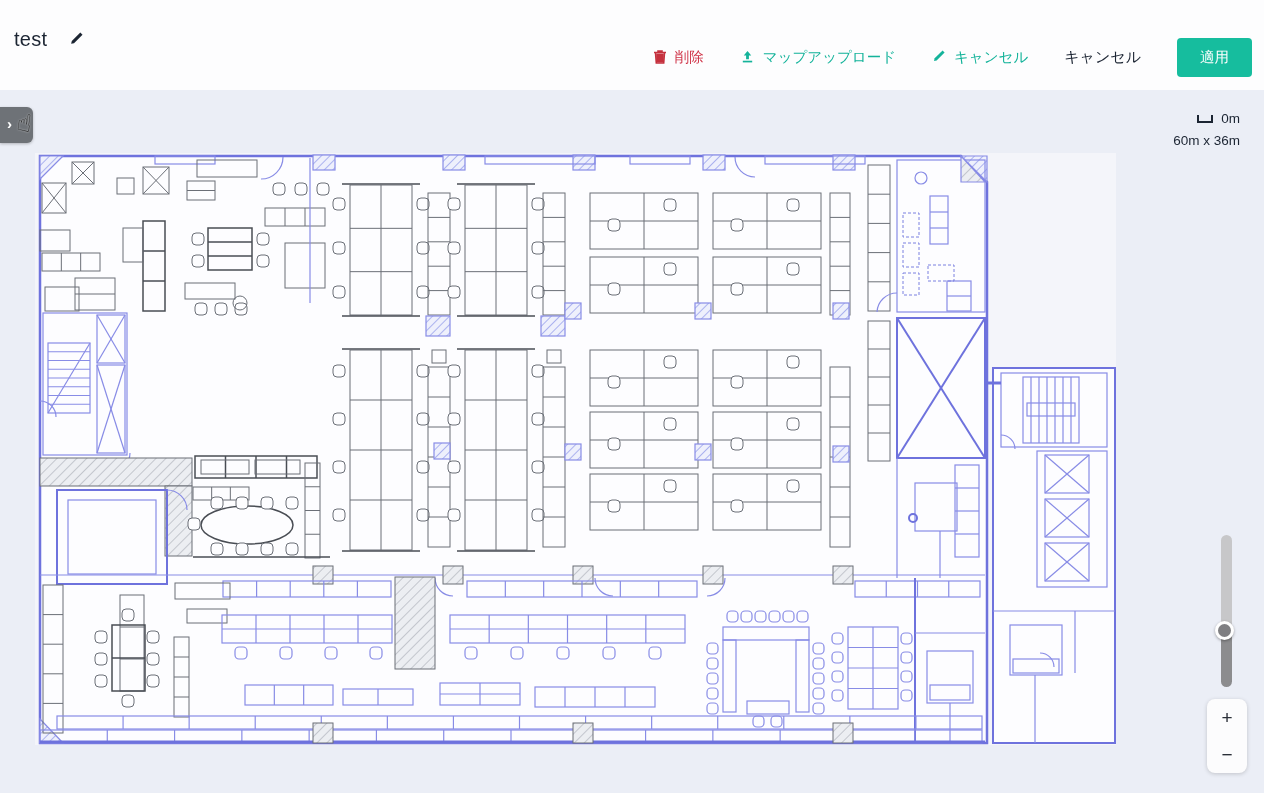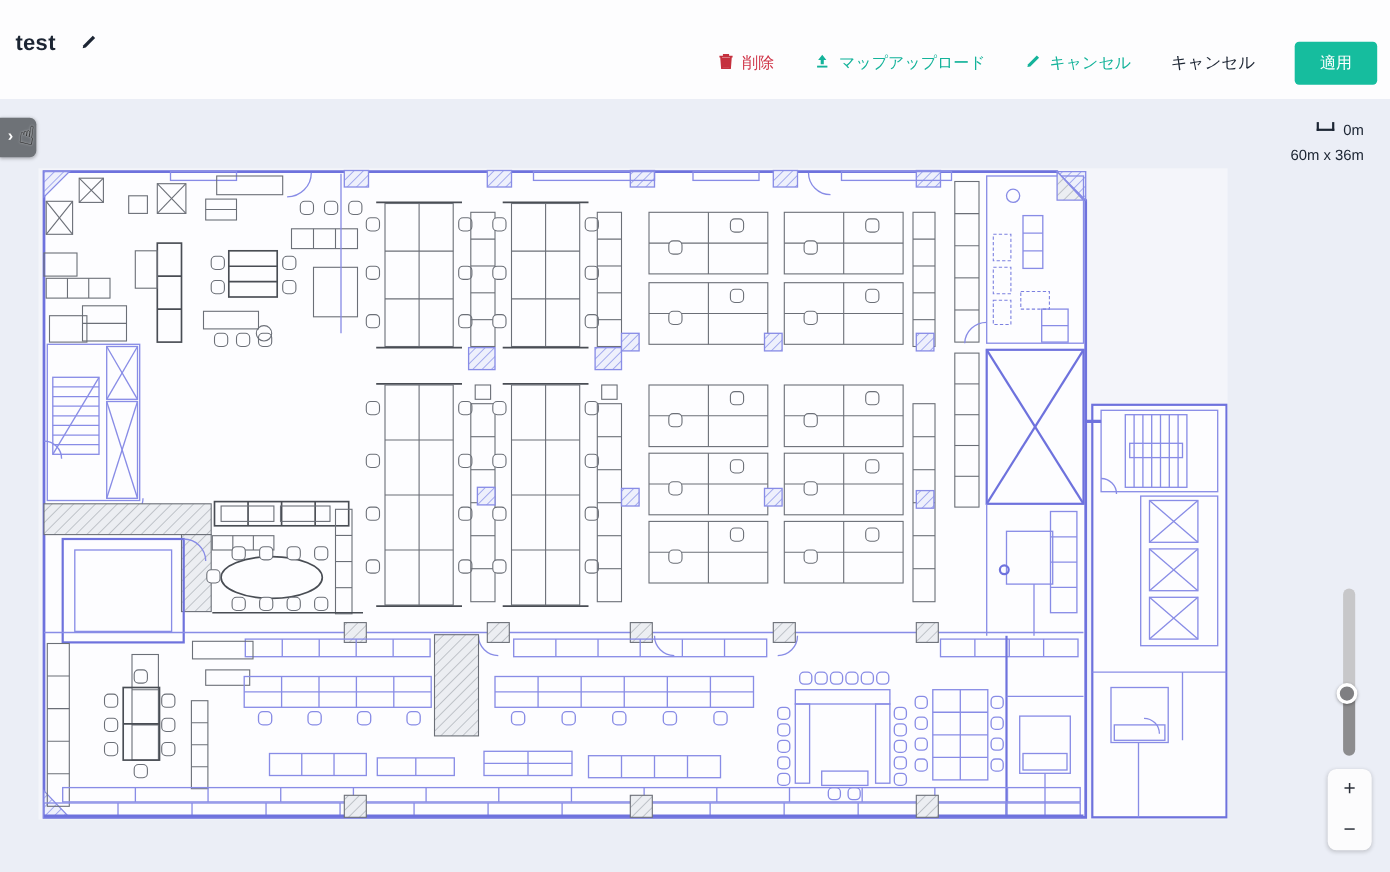--- a/index.html
+++ b/index.html
@@ -1,21 +1,21 @@
 <!DOCTYPE html>
 <html><head>
 <meta charset="utf-8">
 <style>
   * { margin:0; padding:0; box-sizing:border-box; }
   html,body { width:1264px; height:793px; overflow:hidden; }
   body { font-family:"Liberation Sans","DejaVu Sans",sans-serif; position:relative; background:#fff; }
 
   .header { position:absolute; top:0; left:0; width:1264px; height:90px; background:#fdfdfe; z-index:5; }
   .title-row { position:absolute; left:14px; top:28px; display:flex; align-items:center; gap:22px; }
-  .title { font-size:20px; font-weight:700; color:#1c2533; letter-spacing:.3px; }
+  .title { font-size:20px; font-weight:400; color:#1c2533; letter-spacing:.3px; }
   .pencil-btn { background:none; border:none; cursor:pointer; display:flex; align-items:center; }
   .actions { position:absolute; right:12px; top:0; height:115px; display:flex; align-items:center; gap:36px; }
   .link-btn { display:flex; align-items:center; gap:8px; background:none; border:none; font-size:14.5px; cursor:pointer; font-family:inherit; }
   .link-btn svg { flex:0 0 auto; }
   .btn-delete { color:#cf3246; }
   .btn-teal { color:#14b39a; }
   .btn-cancel { color:#1c2533; font-size:15px; font-weight:500; }
   .btn-apply { background:#16bd9e; color:#fff; border:none; border-radius:4px; padding:10px 23px; font-size:14.5px; font-family:inherit; cursor:pointer; }
 
   .canvas { position:absolute; top:90px; left:0; width:1264px; height:703px; background:#ebeef6; }
@@ -23,21 +23,21 @@
   .map { position:absolute; left:35px; top:63px; width:1081px; height:592px; background:#f4f5fa; }
   .map svg { display:block; width:1081px; height:592px; }
 
   .expand-handle { position:absolute; left:0; top:17px; width:33px; height:36px; background:#6e7277; border:none;
     border-radius:0 6px 6px 0; color:#fff; cursor:pointer; box-shadow:0 1px 3px rgba(0,0,0,.25); }
   .expand-handle .chev { position:absolute; left:7px; top:8px; font-size:15px; font-weight:700; color:#fff; }
   .cursor-hand { position:absolute; left:17px; top:19px; font-size:24px; color:#1a1a1a; transform:rotate(8deg);
     text-shadow:0 0 2px #fff; pointer-events:none; z-index:9; }
 
   .scale-widget { position:absolute; right:24px; top:21px; text-align:right; color:#1c2533; z-index:4; }
-  .scale-line1 { display:flex; justify-content:flex-end; align-items:flex-start; gap:8px; font-size:13.5px; }
+  .scale-line1 { display:flex; justify-content:flex-end; align-items:center; gap:8px; font-size:13.5px; }
   .scale-bracket { display:inline-block; width:16px; height:8px; border:2px solid #1c2533; border-top:none; }
   .scale-line2 { margin-top:7px; font-size:13.5px; }
 
   .zoom-slider { position:absolute; left:1221px; top:445px; width:11px; height:152px; border-radius:6px;
     background:linear-gradient(#c7c7c9 0 62%, #8c8c8e 62% 100%); cursor:pointer; }
   .zoom-knob { position:absolute; left:-6px; top:86px; width:19px; height:19px; border-radius:50%;
     background:#7f7f82; border:3px solid #fff; box-shadow:0 1px 3px rgba(0,0,0,.35); cursor:grab; }
 
   .zoom-card { position:absolute; left:1207px; top:609px; width:40px; height:74px; background:#fcfcfd;
     border-radius:8px; box-shadow:0 1px 4px rgba(0,0,0,.18); display:flex; flex-direction:column; overflow:hidden; }

